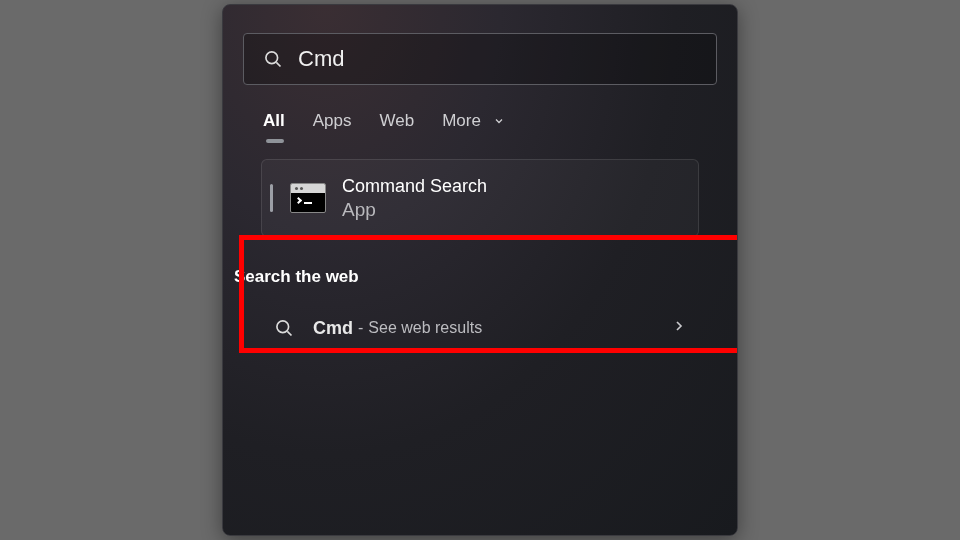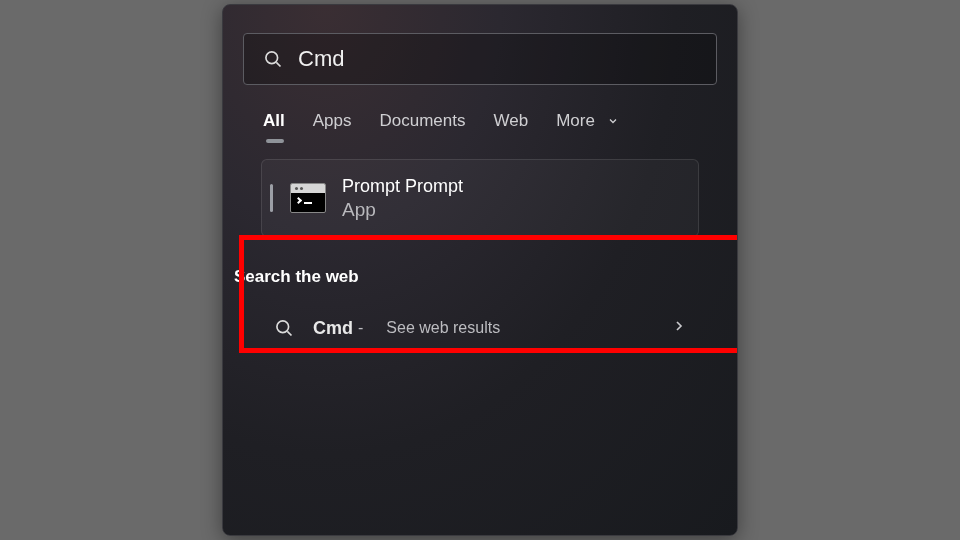--- a/index.html
+++ b/index.html
@@ -168,21 +168,21 @@
       height: 42px;
       display: flex;
       align-items: center;
       padding: 0 12px;
       color: #e8e8e8;
     }
     .web-row .icon { width: 22px; height: 22px; margin-right: 18px; display:flex; align-items:center; justify-content:center;}
     .web-row .icon svg { stroke: #dcdcdc; }
     .web-term { font-size: 18px; font-weight: 600; }
     .web-sep { color: #bcbcc0; font-size: 16px; margin: 0 5px; }
-    .web-sub { color: #bcbcc0; font-size: 16px; margin-left: 18px; }
+    .web-sub { color: #bcbcc0; font-size: 16px; }
     .web-row .arrow { margin-left: auto; }
     .arrow svg { stroke: #c9c9cd; }
   </style>
 </head>
 <body>
 
 <div class="panel">
 
   <div class="search-bar">
     <span class="icon">
@@ -190,21 +190,20 @@
         <circle cx="10.5" cy="10.5" r="7"></circle>
         <line x1="21" y1="21" x2="16" y2="16"></line>
       </svg>
     </span>
     <input class="search-input" type="text" autofocus="" placeholder="Type here to search" value="Cmd" style="">
   </div>
 
   <div class="tabs">
     <div class="tab active">All</div>
     <div class="tab">Apps</div>
-    <div class="tab">Documents</div>
     <div class="tab">Web</div>
     <div class="tab more">
       <span>More</span>
       <span class="chev">
         <svg width="12" height="12" viewBox="0 0 24 24" fill="none" stroke="#cfcfd2" stroke-width="2.5">
           <polyline points="6 9 12 15 18 9"></polyline>
         </svg>
       </span>
     </div>
   </div>
@@ -213,21 +212,21 @@
   <div class="highlight-box"></div>
 
   <div class="result-card">
     <div class="app-icon">
       <span class="dot1"></span>
         <span class="dot2"></span>
       <span class="caret"></span>
         <span class="underscore"></span>
     </div>
     <div class="result-text">
-      <span class="result-title">Prompt Prompt</span>
+      <span class="result-title">Command Search</span>
       <span class="result-sub">App</span>
     </div>
   </div>
 
   <div class="section-header web">Search the web</div>
 
   <div class="web-row">
     <span class="icon">
       <svg width="20" height="20" viewBox="0 0 24 24" fill="none" stroke-width="2">
         <circle cx="10.5" cy="10.5" r="7"></circle>

